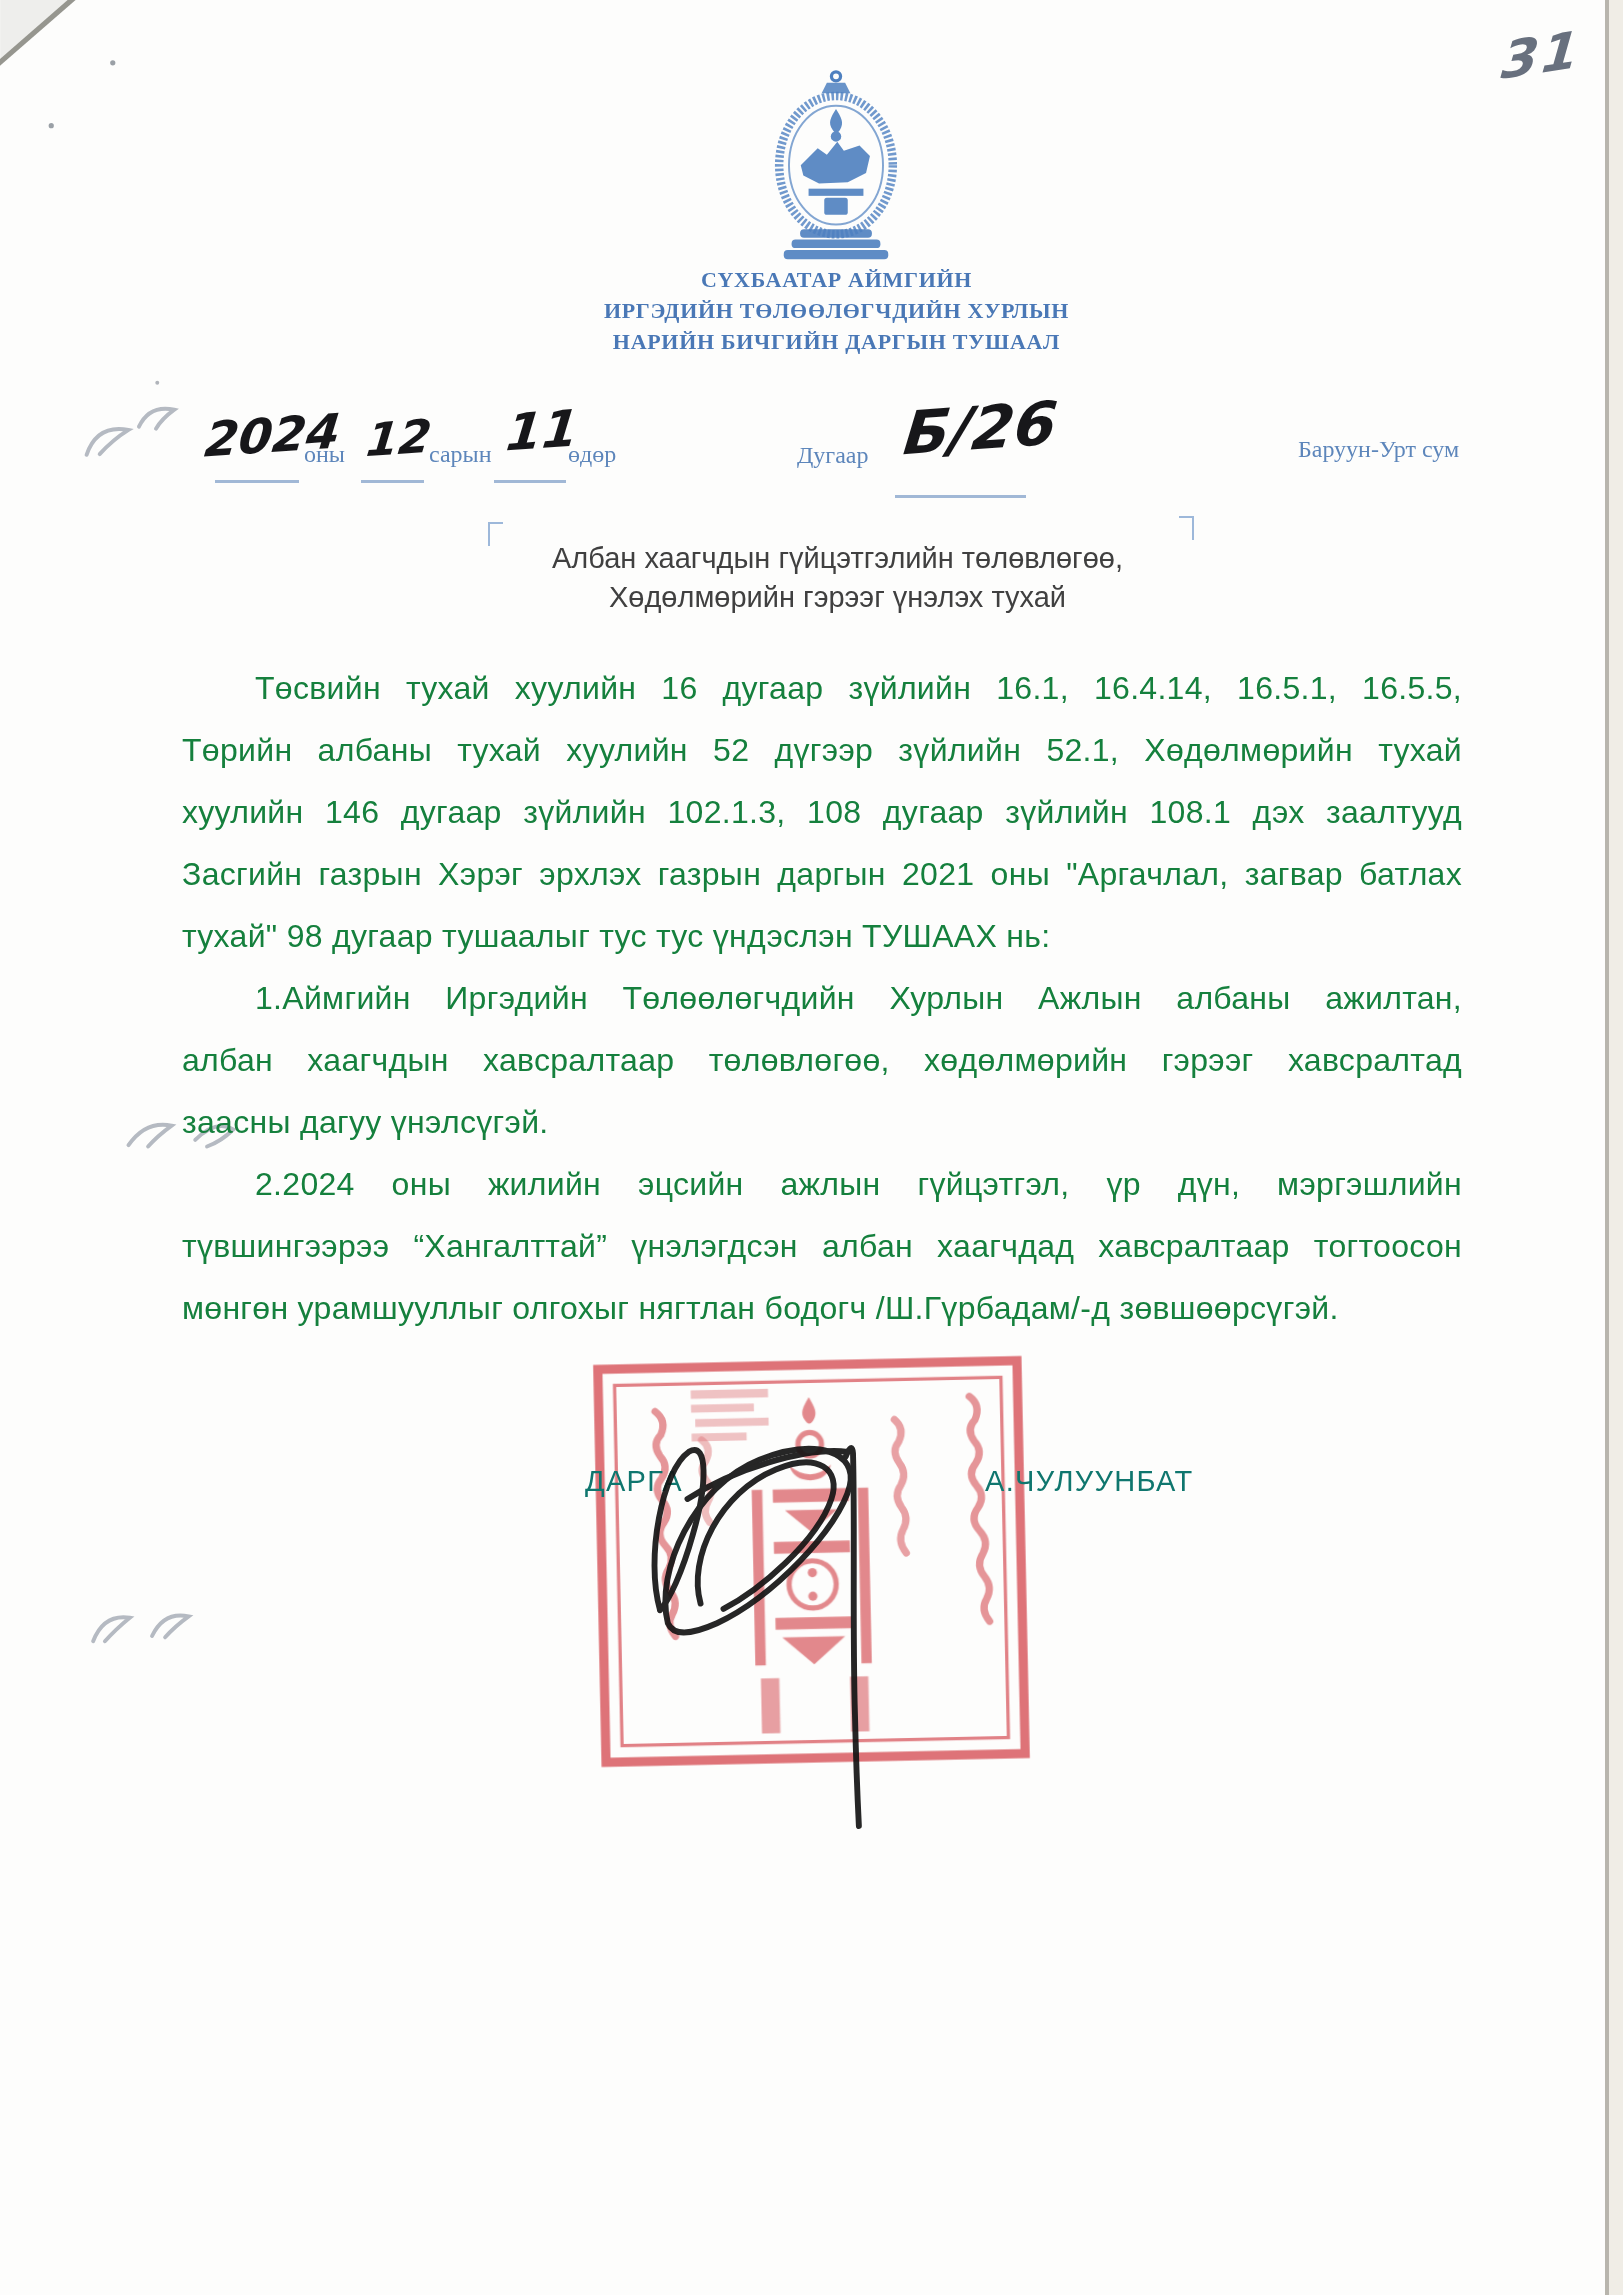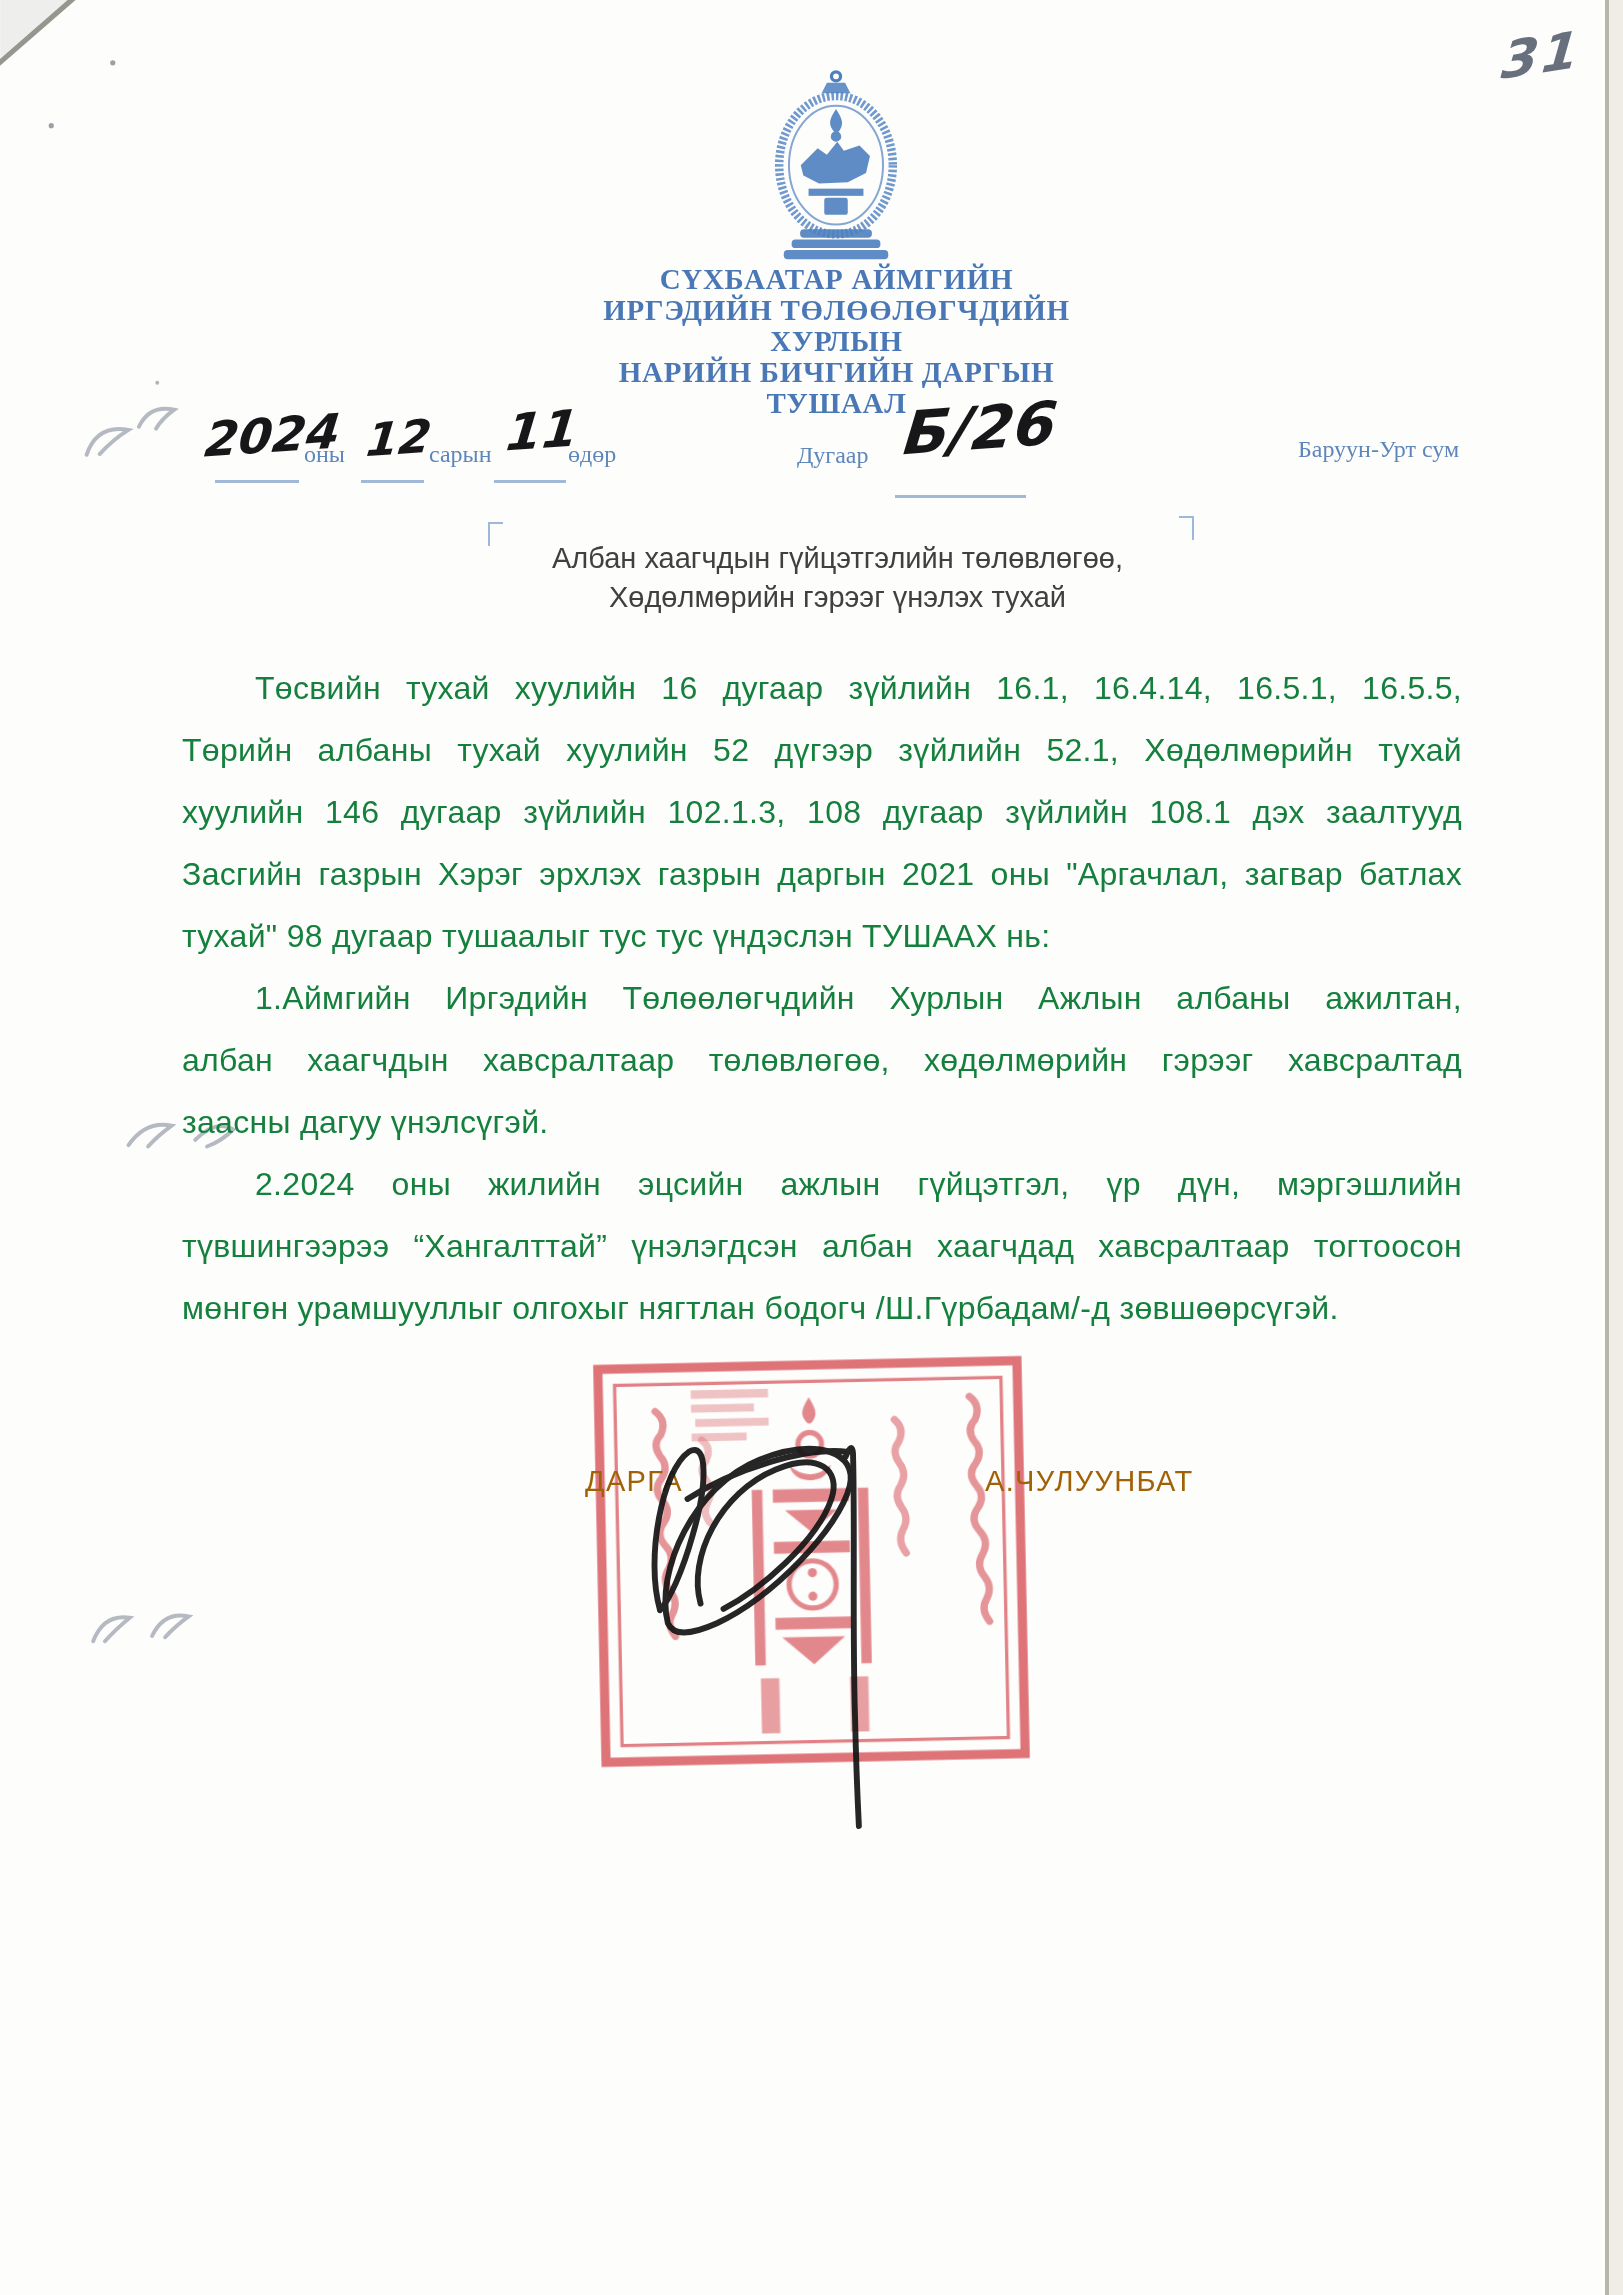--- a/index.html
+++ b/index.html
@@ -15,21 +15,21 @@
   .pgnum{
     position:absolute;left:1503px;top:25px;font-size:52px;font-style:italic;font-weight:600;
     color:#68707e;transform:skewX(-14deg) rotate(-9deg);letter-spacing:2.6px;
     font-family:"DejaVu Sans",sans-serif;
   }
   
   .emblem{position:absolute;left:772px;top:67px;width:128px;height:195px;}
   
   .org-header{
     position:absolute;left:550px;top:264px;width:573px;text-align:center;
-    font-family:"Liberation Serif",serif;font-weight:bold;font-size:29px;line-height:31px;
+    font-family:"Liberation Serif",serif;font-weight:bold;font-size:22px;line-height:31px;
     color:#4a78b6;letter-spacing:0.7px;
   }
   
   .lbl{
     position:absolute;font-family:"Liberation Serif",serif;font-size:24px;color:#5d86bb;
   }
   .hand{
     position:absolute;font-family:"DejaVu Sans",sans-serif;font-style:italic;font-weight:600;
     color:#17171a;transform:skewX(-10deg) rotate(-4deg);white-space:nowrap;
   }
@@ -44,21 +44,21 @@
   .bracket.r{left:1179px;top:516px;border-right:2px solid #9db8da;border-top:2px solid #9db8da;}
   
   .bodytext{position:absolute;left:182px;top:657px;width:1280px;z-index:2;}
   .bl{
     height:62px;line-height:62px;font-size:32px;color:#15803d;white-space:normal;
     text-align:justify;text-align-last:justify;letter-spacing:0.3px;
   }
   .bl.first{text-indent:73px;}
   .bl.last{text-align-last:left;}
   
-  .sig-label{position:absolute;font-size:29px;color:#a16207;letter-spacing:1.3px;z-index:4;}
+  .sig-label{position:absolute;font-size:29px;color:#0f766e;letter-spacing:1.3px;z-index:4;}
   .stamp{position:absolute;left:596px;top:1359px;width:431px;height:405px;
          transform:rotate(-1.2deg);opacity:.85;z-index:1;}
   .signature{position:absolute;left:609px;top:1407px;width:314px;height:439px;z-index:5;}
 </style>
 </head>
 <body>
 
 <div class="page">
 
   <svg class="artifacts" viewBox="0 0 2481 3507">

